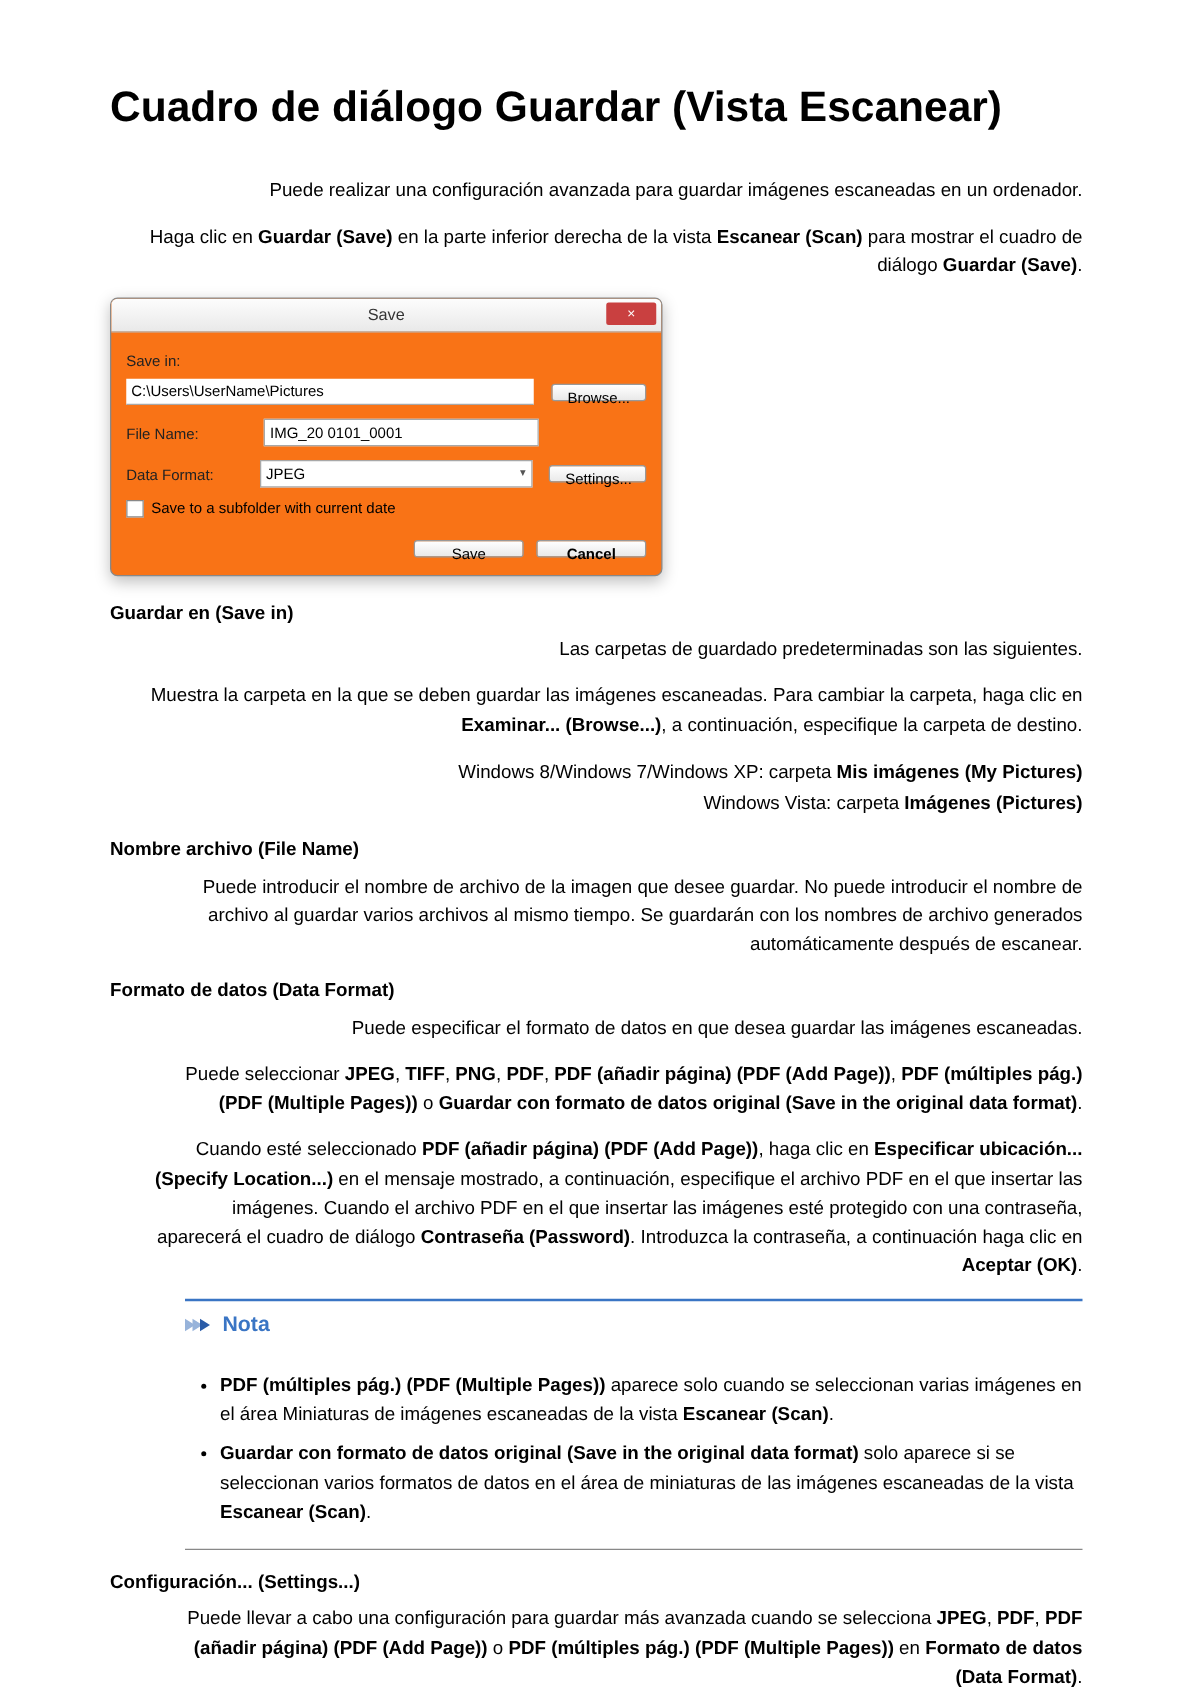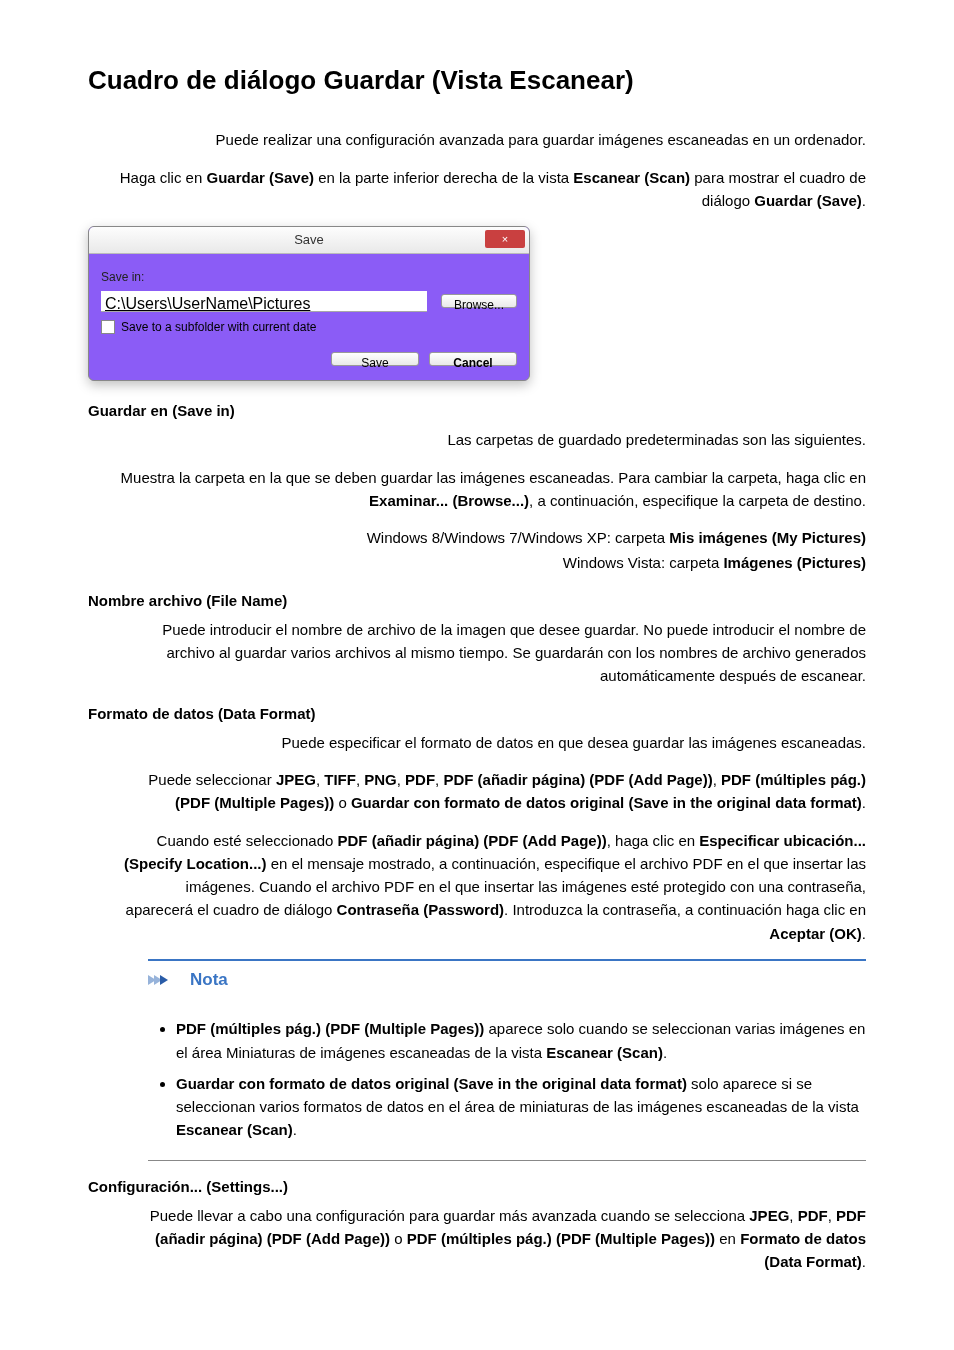--- a/index.html
+++ b/index.html
@@ -6,34 +6,34 @@
     font-family: Arial, Helvetica, sans-serif;
     font-size: 15px;
     color: #000;
     margin: 0;
     padding: 60px 88px 40px 88px;
     width: 954px;
     box-sizing: border-box;
     line-height: 1.55;
   }
   h1 {
-    font-size: 26px;
+    font-size: 34px;
     font-weight: bold;
     margin: 0 0 28px 0;
   }
   p { margin: 0 0 14px 0; text-align: right; }
   b { font-weight: bold; }
 
   
   .dialog {
     width: 440px;
     border: 1px solid #888;
     border-radius: 6px;
     box-shadow: 0 4px 12px rgba(0,0,0,0.25);
-    background: #8b5cf6;
+    background: #f97316;
     font-size: 12px;
     margin: 6px 0 18px 0;
     overflow: hidden;
   }
   .dlg-title {
     background: linear-gradient(#fdfdfd,#e9e9e9);
     border-bottom: 1px solid #bbb;
     height: 26px;
     display: flex;
     align-items: center;
@@ -60,23 +60,22 @@
   .dlg-body {
     padding: 10px 12px 14px 12px;
   }
   .dlg-label { color: #222; margin: 4px 0 2px 0; }
   .dlg-row { display: flex; align-items: center; margin: 4px 0; }
   .dlg-input {
     border: 1px solid #a8a8a8;
     height: 18px;
     padding: 1px 4px;
     background: #fff;
-    font-size: 16px;
+    font-size: 12px;
     box-sizing: content-box;
-    text-decoration: underline;
   }
   .dlg-btn {
     border: 1px solid #999;
     background: linear-gradient(#fff,#e9e9e9);
     font-size: 12px;
     height: 14px;
     padding: 0 12px;
     border-radius: 3px;
     min-width: 72px;
     text-align: center;
@@ -127,21 +126,21 @@
   
   .note {
     border-top: 2px solid #3a75c4;
     border-bottom: 1px solid #888;
     margin: 14px 0 14px 30px;
     padding: 0 0 10px 0;
   }
   .note-head {
     display: flex;
     align-items: center;
-    gap: 24px;
+    gap: 12px;
     padding: 6px 0 6px 0;
   }
   .note-title {
     color: #3a75c4;
     font-weight: bold;
     font-size: 17px;
   }
   .chevrons {
     display: inline-flex;
     align-items: center;
@@ -175,21 +174,34 @@
     <div class="dlg-close">×</div>
   </div>
   <div class="dlg-body">
     <div class="dlg-label">Save in:</div>
     <div class="dlg-row">
       <div class="dlg-input" style="flex:1;border-top:none;border-left:none;border-right:none;">C:\Users\UserName\Pictures</div>
       <div style="width:14px;"></div>
       <div class="dlg-btn">Browse...</div>
     </div>
 
-
+    <div class="dlg-row" style="margin-top:10px;">
+      <div style="width:110px;" class="dlg-label">File Name:</div>
+      <div class="dlg-input" style="width:210px;">IMG_20    0101_0001</div>
+    </div>
+
+    <div class="dlg-row" style="margin-top:8px;">
+      <div style="width:110px;" class="dlg-label">Data Format:</div>
+      <div class="dlg-select" style="width:214px;">
+        <span>JPEG</span>
+        <span class="caret">▾</span>
+      </div>
+      <div style="width:14px;"></div>
+      <div class="dlg-btn">Settings...</div>
+    </div>
 
     <div class="dlg-checkrow">
       <div class="dlg-check"></div>
       <span>Save to a subfolder with current date</span>
     </div>
 
     <div class="dlg-btnrow">
       <div class="dlg-btn" style="min-width:88px;">Save</div>
       <div class="dlg-btn" style="min-width:88px;font-weight:bold;">Cancel</div>
     </div>

